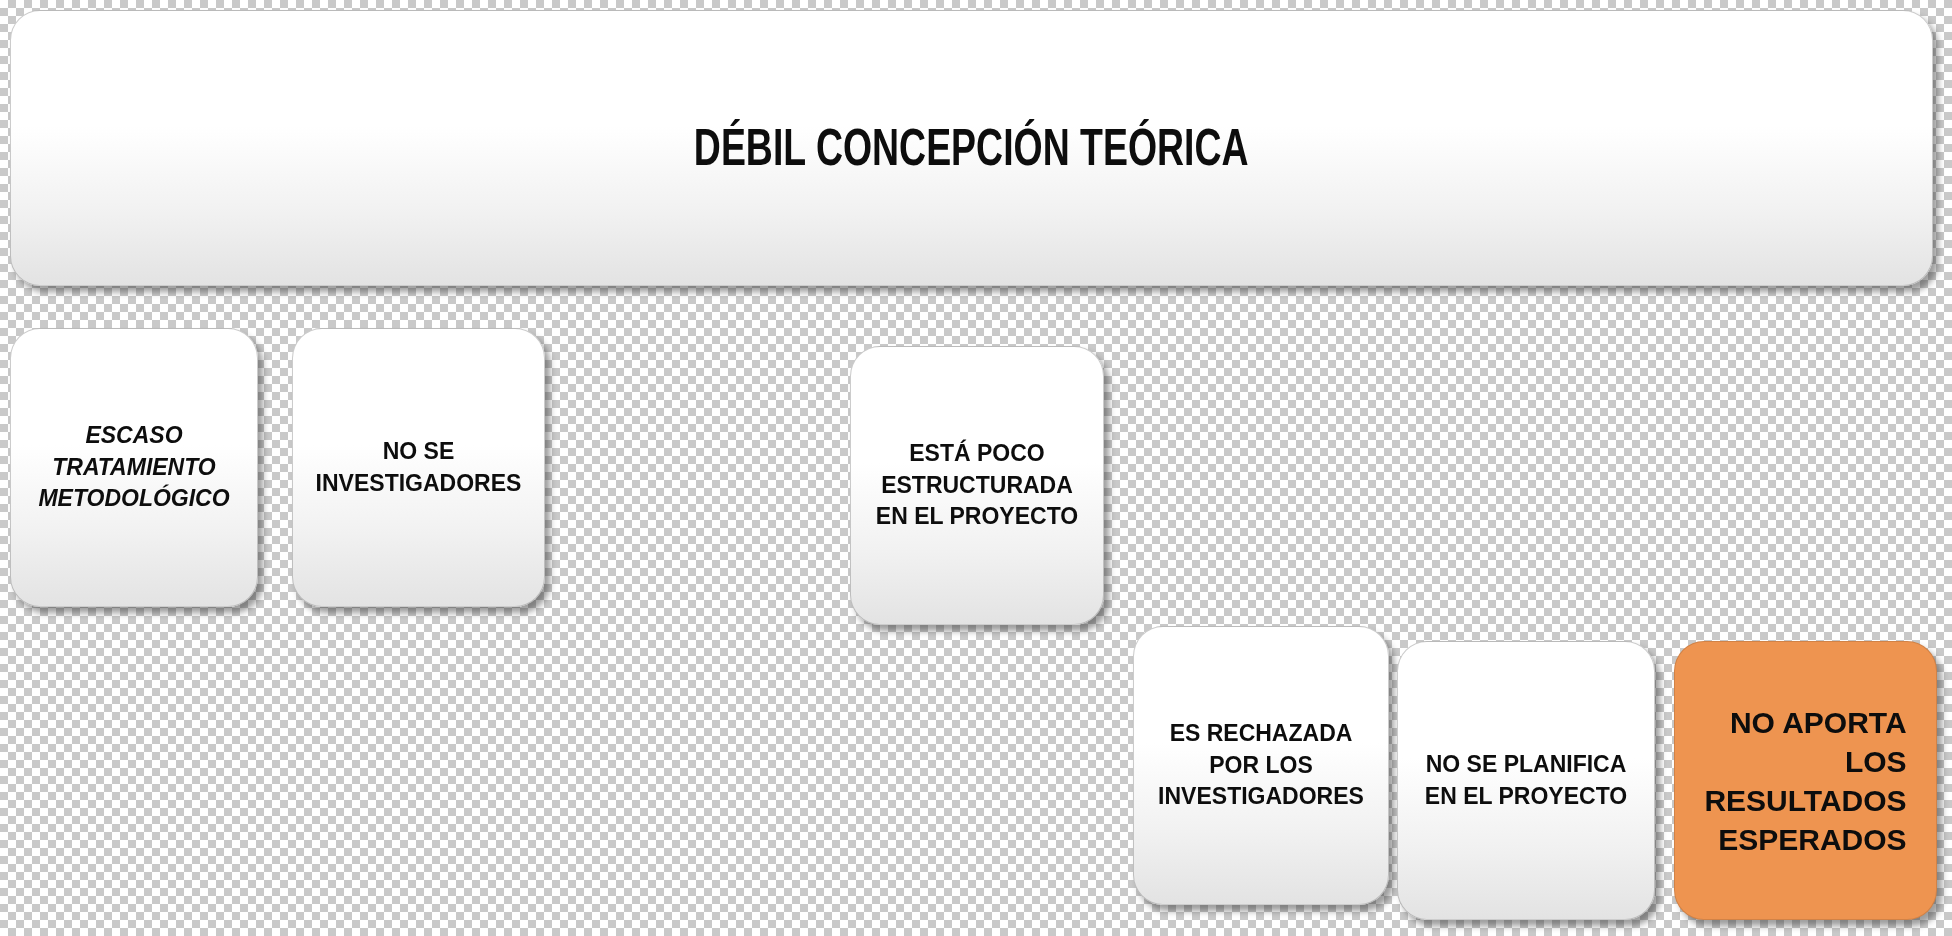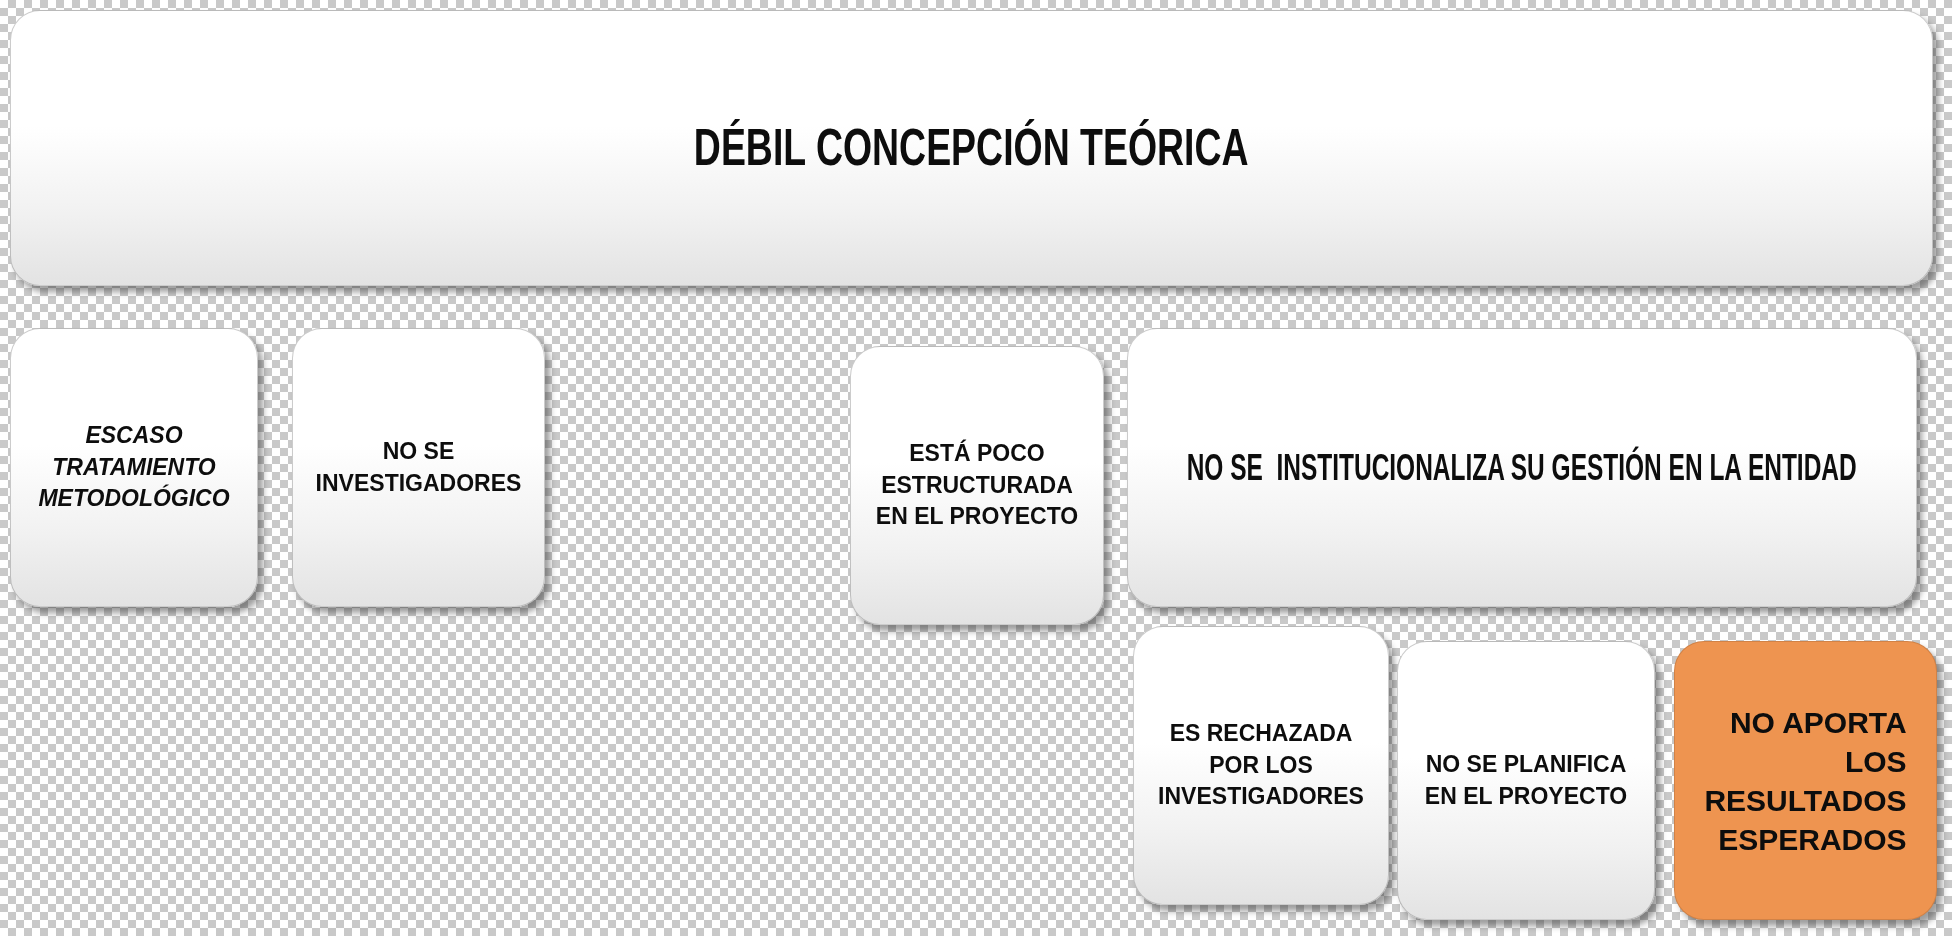--- a/index.html
+++ b/index.html
@@ -84,23 +84,20 @@
 INVESTIGADORES</span>
   </div>
 
 
   <div class="box" style="left:850px; top:328px; width:254px; height:279px;margin-top:18px;">
     <span class="label">ESTÁ POCO
 ESTRUCTURADA
 EN EL PROYECTO</span>
   </div>
 
-  <div class="box" style="left:1127px; top:328px; width:790px; height:279px;">
-    <span class="label-wide">NO SE  INSTITUCIONALIZA SU GESTIÓN EN LA ENTIDAD</span>
-  </div>
 
   <div class="box" style="left:1133px; top:626px; width:256px; height:279px;">
     <span class="label">ES RECHAZADA
 POR LOS
 INVESTIGADORES</span>
   </div>
 
   <div class="box" style="left:1397px; top:641px; width:258px; height:279px;">
     <span class="label">NO SE PLANIFICA
 EN EL PROYECTO</span>

